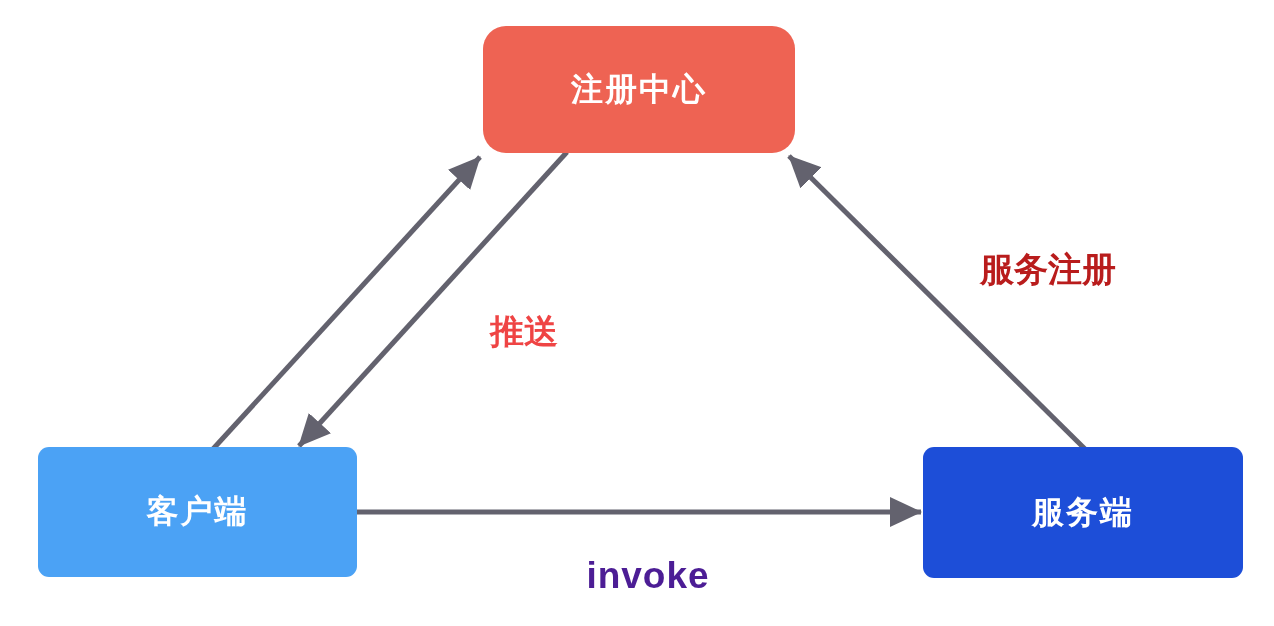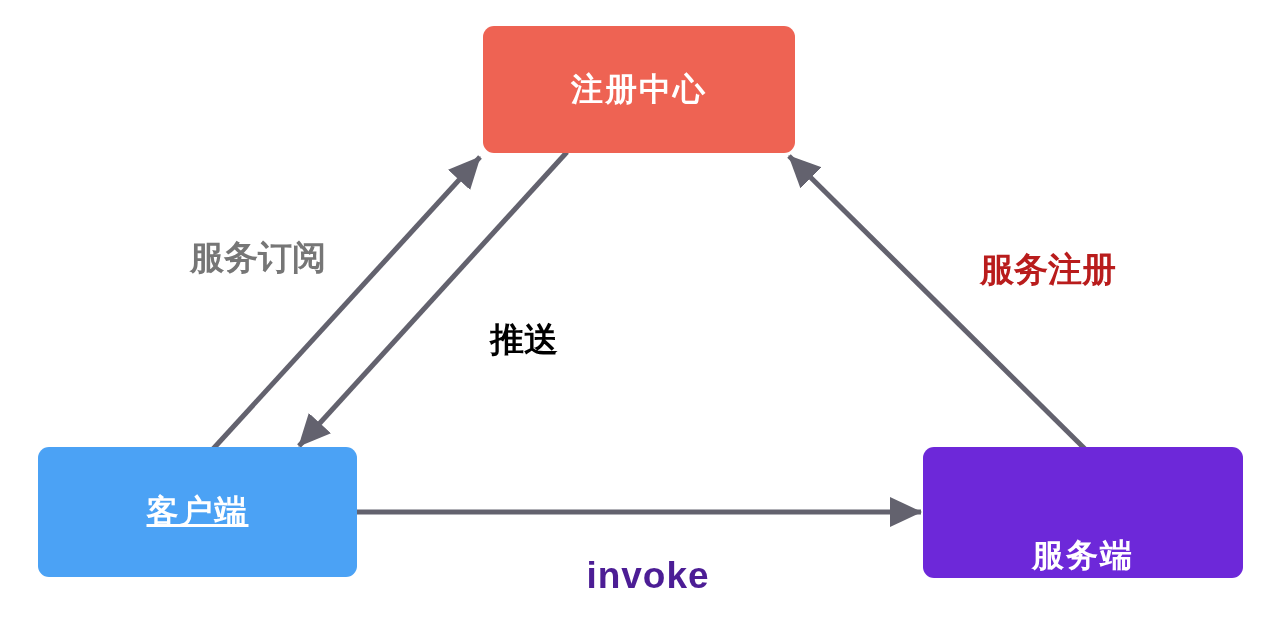--- a/index.html
+++ b/index.html
@@ -30,22 +30,22 @@
     position: absolute;
     border-radius: 11px;
     display: flex;
     align-items: center;
     justify-content: center;
     color: #ffffff;
     font-weight: bold;
     font-size: 32px;
     letter-spacing: 2px;
   }
-  #node-registry { left: 483px; top: 26px;  width: 312px; height: 127px; }
-  #node-client   { left: 38px;  top: 447px; width: 319px; height: 130px; text-decoration: underline; }
+  #node-registry { left: 483px; top: 26px;  width: 312px; height: 127px; border-radius: 23px; }
+  #node-client   { left: 38px;  top: 447px; width: 319px; height: 130px; }
   #node-server   { left: 923px; top: 447px; width: 320px; height: 131px; }
   .edge-label {
     position: absolute;
     transform: translate(-50%, -50%);
     white-space: nowrap;
     font-weight: bold;
     font-size: 34px;
   }
   #label-subscribe { left: 258px;  top: 258px; }
   #label-push      { left: 524px;  top: 332px; }
@@ -74,25 +74,24 @@
   </svg>
 
   <div class="node" id="node-registry" style="background-color: rgb(238, 99, 83);">
     <span>注册中心</span>
   </div>
 
   <div class="node" id="node-client" style="background-color: rgb(75, 162, 245);">
     <span>客户端</span>
   </div>
 
-  <div class="node" id="node-server" style="background-color: #6d28d9; align-items: flex-end;">
+  <div class="node" id="node-server" style="background-color: #1d4ed8;">
     <span>服务端</span>
   </div>
 
-  <span class="edge-label" id="label-subscribe" style="color: rgb(118, 118, 118);">服务订阅</span>
 
-  <span class="edge-label" id="label-push" style="color: #000000; margin-top: 8px;">推送</span>
+  <span class="edge-label" id="label-push" style="color: #ef4444;">推送</span>
 
   <span class="edge-label" id="label-register" style="color: #b91c1c;">服务注册</span>
 
   <span class="edge-label" id="label-invoke" style="color: #4c1d95;">invoke</span>
 
 </div>
 
 </body></html>

